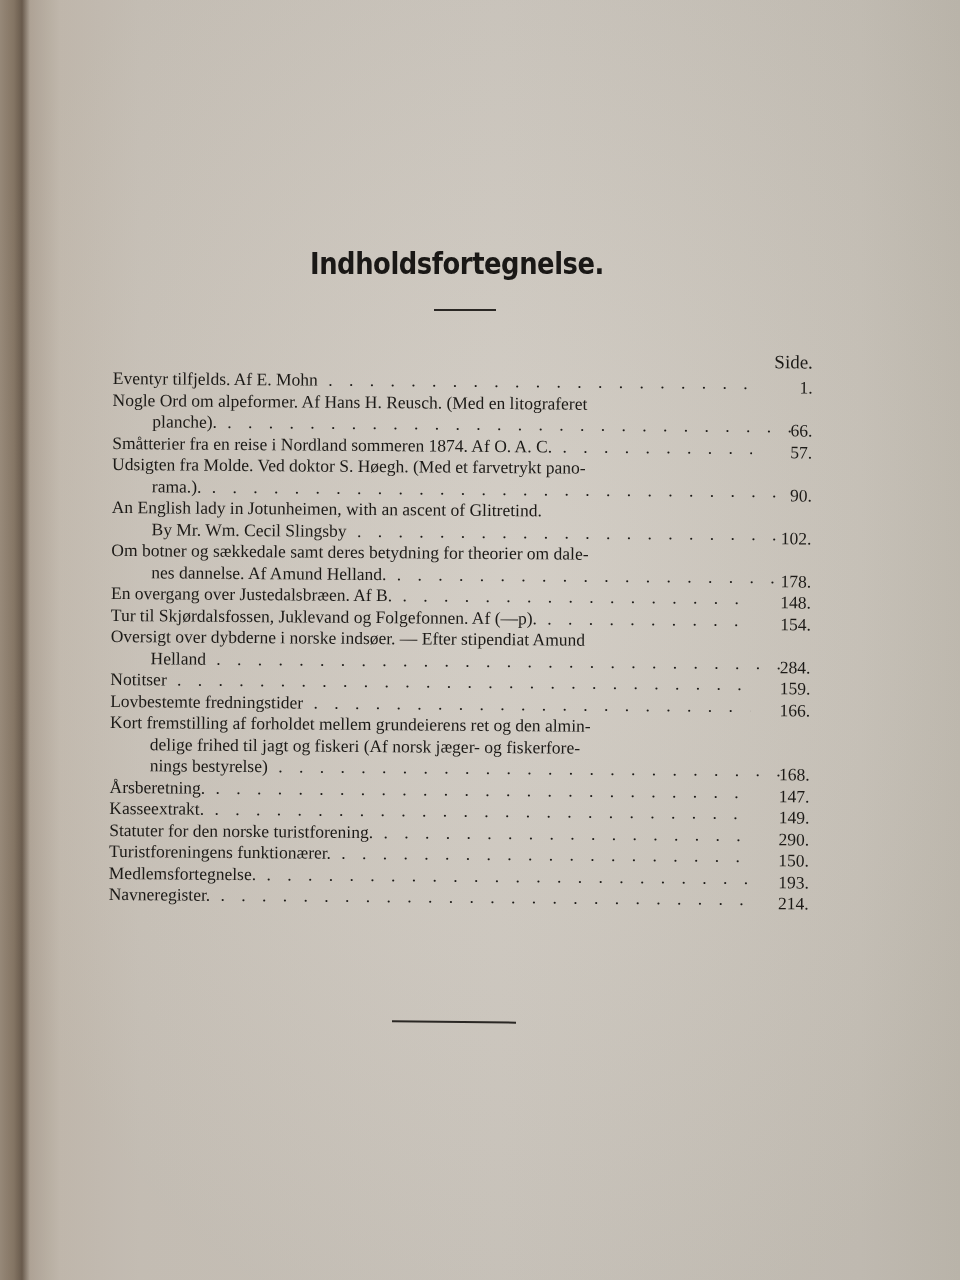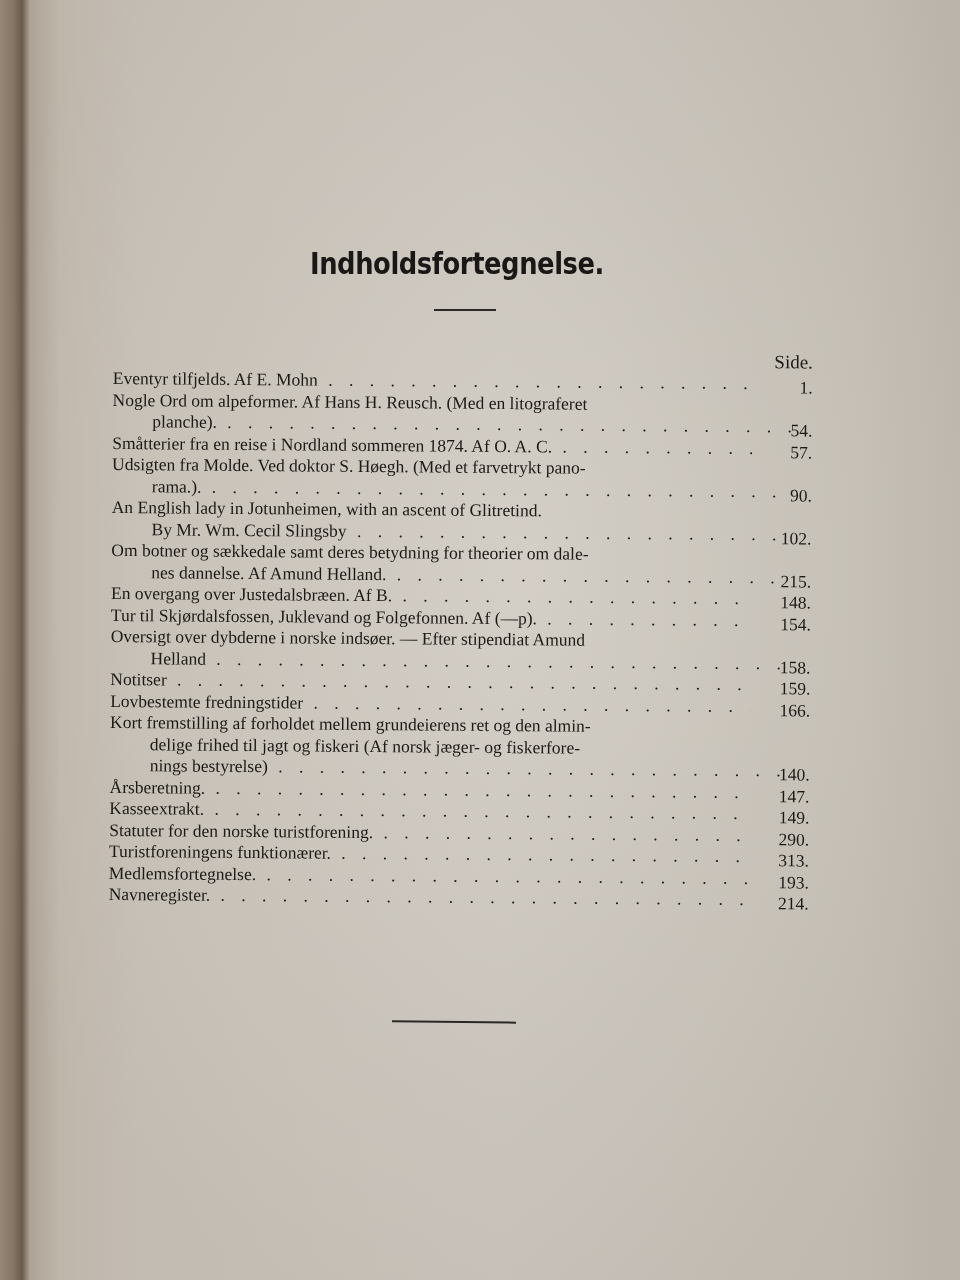--- a/index.html
+++ b/index.html
@@ -53,83 +53,83 @@
 <div class="toc">
   <div class="side-label">Side.</div>
   <div class="entries" id="entries">
       <div class="entry">
         <span class="line last">Eventyr tilfjelds.  Af E. Mohn</span>
         <span class="page">1.</span>
       </div>
       <div class="entry">
         <span class="line">Nogle Ord om alpeformer. Af Hans H. Reusch. (Med en litograferet</span>
         <span class="line indent last">planche).</span>
-        <span class="page">54.</span>
+        <span class="page">66.</span>
       </div>
       <div class="entry">
         <span class="line last">Småtterier fra en reise i Nordland sommeren 1874.   Af O. A. C.</span>
         <span class="page">57.</span>
       </div>
       <div class="entry">
         <span class="line">Udsigten fra Molde. Ved doktor S. Høegh. (Med et farvetrykt pano-</span>
         <span class="line indent last">rama.).</span>
         <span class="page">90.</span>
       </div>
       <div class="entry">
         <span class="line">An English  lady  in  Jotunheimen, with  an  ascent  of  Glitretind.</span>
         <span class="line indent last">By Mr. Wm. Cecil Slingsby</span>
         <span class="page">102.</span>
       </div>
       <div class="entry">
         <span class="line">Om botner og sækkedale samt deres betydning for theorier om dale-</span>
         <span class="line indent last">nes dannelse.  Af Amund Helland.</span>
-        <span class="page">215.</span>
+        <span class="page">178.</span>
       </div>
       <div class="entry">
         <span class="line last">En overgang over Justedalsbræen.  Af B.</span>
         <span class="page">148.</span>
       </div>
       <div class="entry">
         <span class="line last">Tur til Skjørdalsfossen, Juklevand og Folgefonnen.  Af (—p).</span>
         <span class="page">154.</span>
       </div>
       <div class="entry">
         <span class="line">Oversigt over  dybderne i norske indsøer. — Efter  stipendiat Amund</span>
         <span class="line indent last">Helland</span>
-        <span class="page">158.</span>
+        <span class="page">284.</span>
       </div>
       <div class="entry">
         <span class="line last">Notitser</span>
         <span class="page">159.</span>
       </div>
       <div class="entry">
         <span class="line last">Lovbestemte fredningstider</span>
         <span class="page">166.</span>
       </div>
       <div class="entry">
         <span class="line">Kort fremstilling af forholdet mellem grundeierens ret og den almin-</span>
         <span class="line indent">delige frihed til jagt og fiskeri (Af norsk jæger-  og fiskerfore-</span>
         <span class="line indent last">nings bestyrelse)</span>
-        <span class="page">140.</span>
+        <span class="page">168.</span>
       </div>
       <div class="entry">
         <span class="line last">Årsberetning.</span>
         <span class="page">147.</span>
       </div>
       <div class="entry">
         <span class="line last">Kasseextrakt.</span>
         <span class="page">149.</span>
       </div>
       <div class="entry">
         <span class="line last">Statuter for den norske turistforening.</span>
         <span class="page">290.</span>
       </div>
       <div class="entry">
         <span class="line last">Turistforeningens funktionærer.</span>
-        <span class="page">313.</span>
+        <span class="page">150.</span>
       </div>
       <div class="entry">
         <span class="line last">Medlemsfortegnelse.</span>
         <span class="page">193.</span>
       </div>
       <div class="entry">
         <span class="line last">Navneregister.</span>
         <span class="page">214.</span>
       </div>
     </div>

